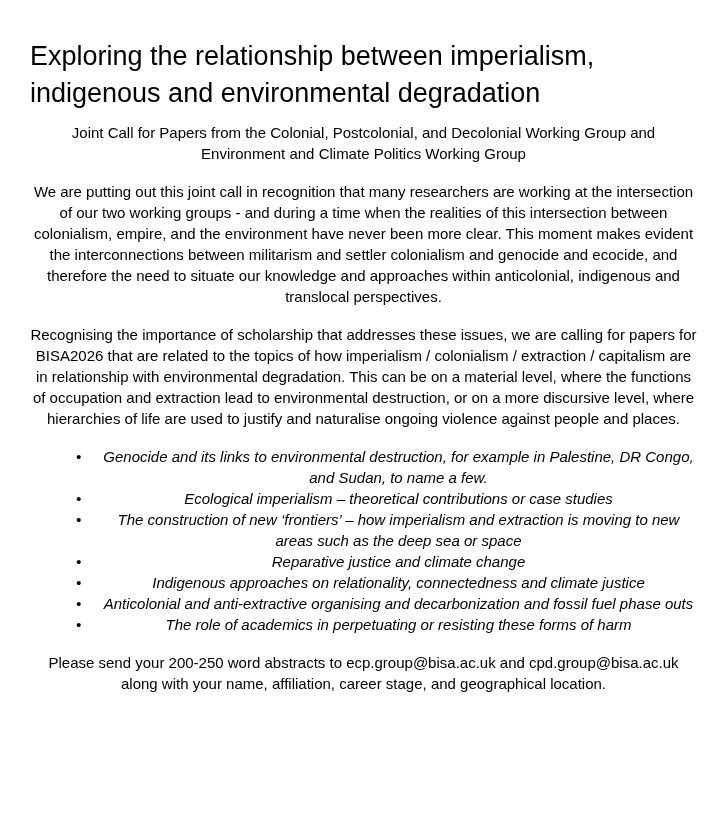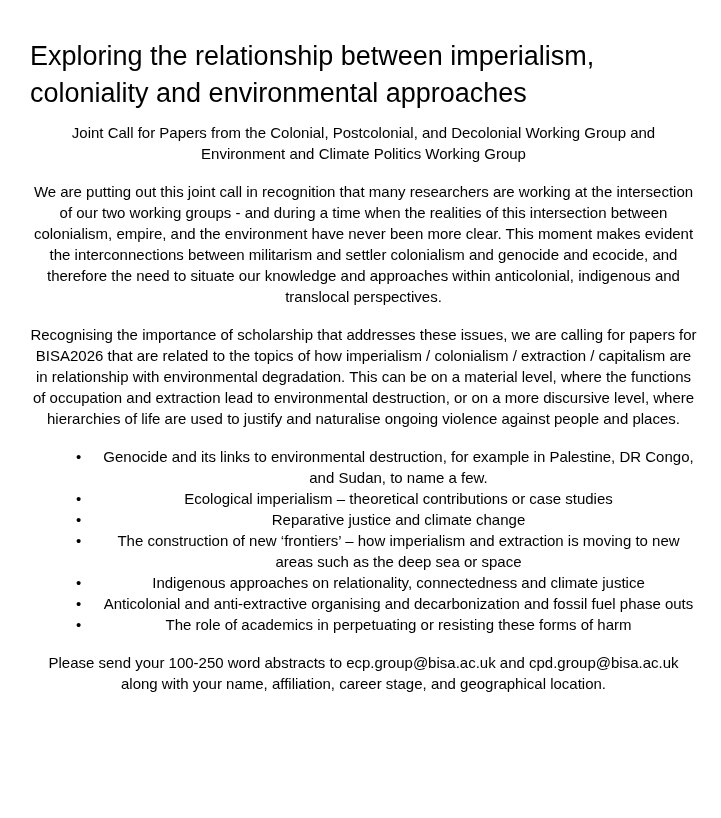--- a/index.html
+++ b/index.html
@@ -31,51 +31,52 @@
     line-height: 21px;
     text-align: center;
   }
   p.block {
     margin-bottom: 17px;
   }
   ul.topics {
     list-style: none;
     margin: 0 0 17px 0;
     padding: 0;
+    font-style: italic;
   }
   ul.topics li {
     position: relative;
     padding-left: 70px;
   }
   ul.topics li::before {
     content: "\2022";
     position: absolute;
     left: 46px;
     top: 0;
   }
 </style>
 </head>
 <body>
 
 <main class="page">
 
-  <h1 class="doc-title">Exploring the relationship between imperialism, coloniality and environmental approaches</h1>
+  <h1 class="doc-title">Exploring the relationship between imperialism, indigenous and environmental degradation</h1>
 
   <p class="block body-text">Joint Call for Papers from the Colonial, Postcolonial, and Decolonial Working Group and Environment and Climate Politics Working Group</p>
 
   <p class="block body-text">We are putting out this joint call in recognition that many researchers are working at the intersection of our two working groups - and during a time when the realities of this intersection between colonialism, empire, and the environment have never been more clear. This moment makes evident the interconnections between militarism and settler colonialism and genocide and ecocide, and therefore the need to situate our knowledge and approaches within anticolonial, indigenous and translocal perspectives.</p>
 
   <p class="block body-text">Recognising the importance of scholarship that addresses these issues, we are calling for papers for BISA2026 that are related to the topics of how imperialism / colonialism / extraction / capitalism are in relationship with environmental degradation. This can be on a material level, where the functions of occupation and extraction lead to environmental destruction, or on a more discursive level, where hierarchies of life are used to justify and naturalise ongoing violence against people and places.</p>
 
 
   <ul class="topics body-text">
     <li>Genocide and its links to environmental destruction, for example in Palestine, DR Congo, and Sudan, to name a few.</li>
     <li>Ecological imperialism – theoretical contributions or case studies</li>
+    <li>The construction of new ‘frontiers’ – how imperialism and extraction is moving to new areas such as the deep sea or space</li>
     <li>Reparative justice and climate change</li>
-    <li>The construction of new ‘frontiers’ – how imperialism and extraction is moving to new areas such as the deep sea or space</li>
     <li>Indigenous approaches on relationality, connectedness and climate justice</li>
     <li>Anticolonial and anti-extractive organising and decarbonization and fossil fuel phase outs</li>
     <li>The role of academics in perpetuating or resisting these forms of harm</li>
   </ul>
 
-  <p class="block body-text">Please send your 100-250 word abstracts to ecp.group@bisa.ac.uk and cpd.group@bisa.ac.uk along with your name, affiliation, career stage, and geographical location.</p>
+  <p class="block body-text">Please send your 200-250 word abstracts to ecp.group@bisa.ac.uk and cpd.group@bisa.ac.uk along with your name, affiliation, career stage, and geographical location.</p>
 
 </main>
 
 </body></html>

